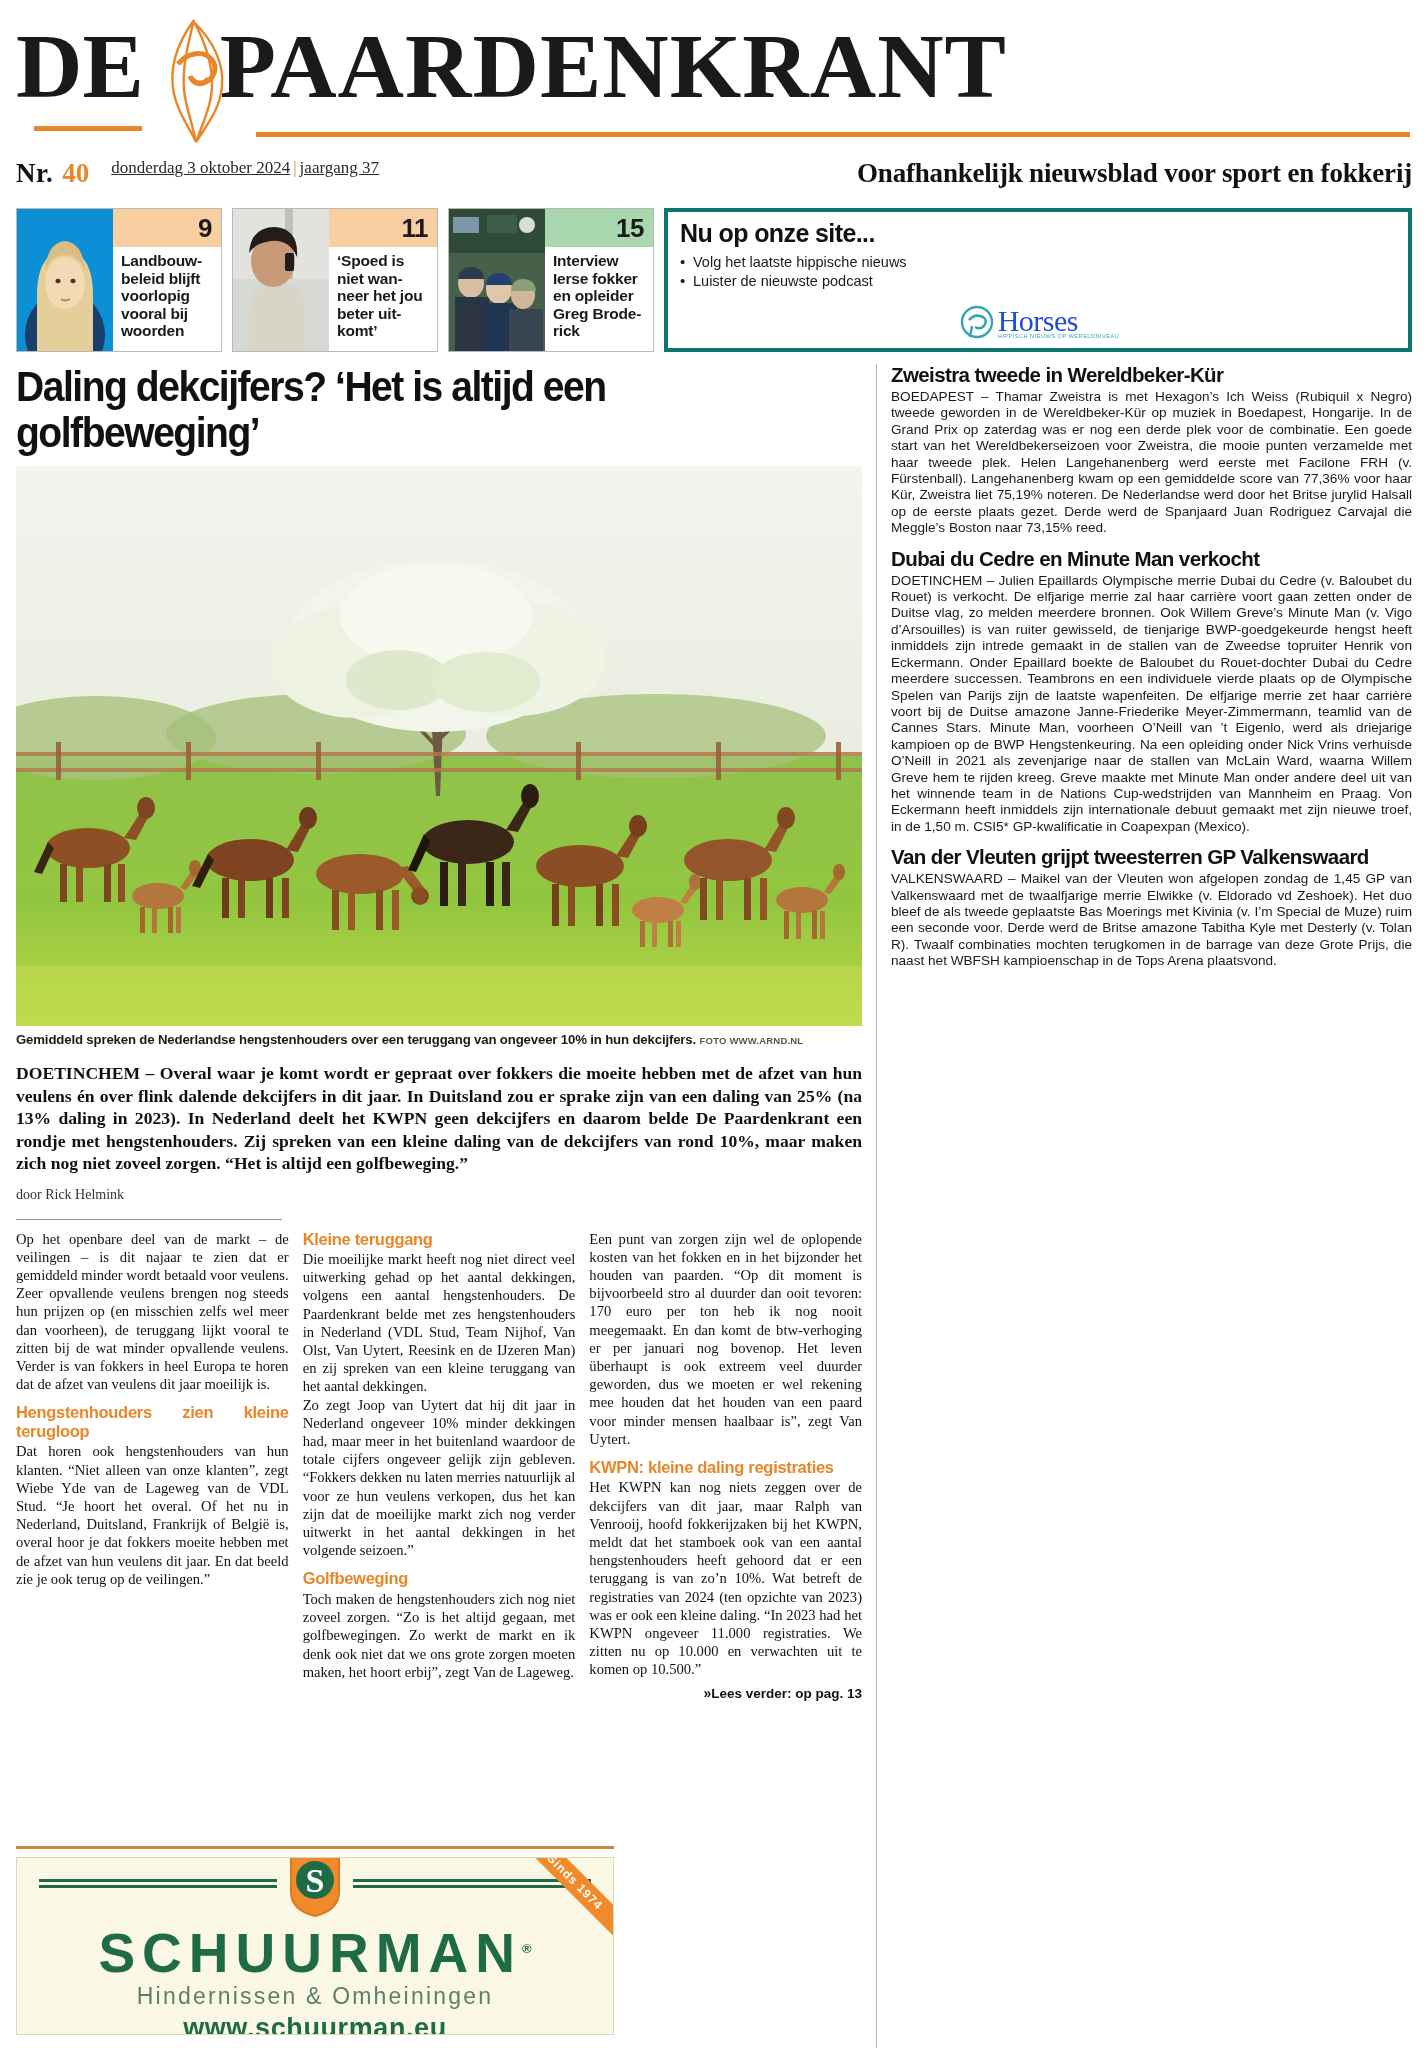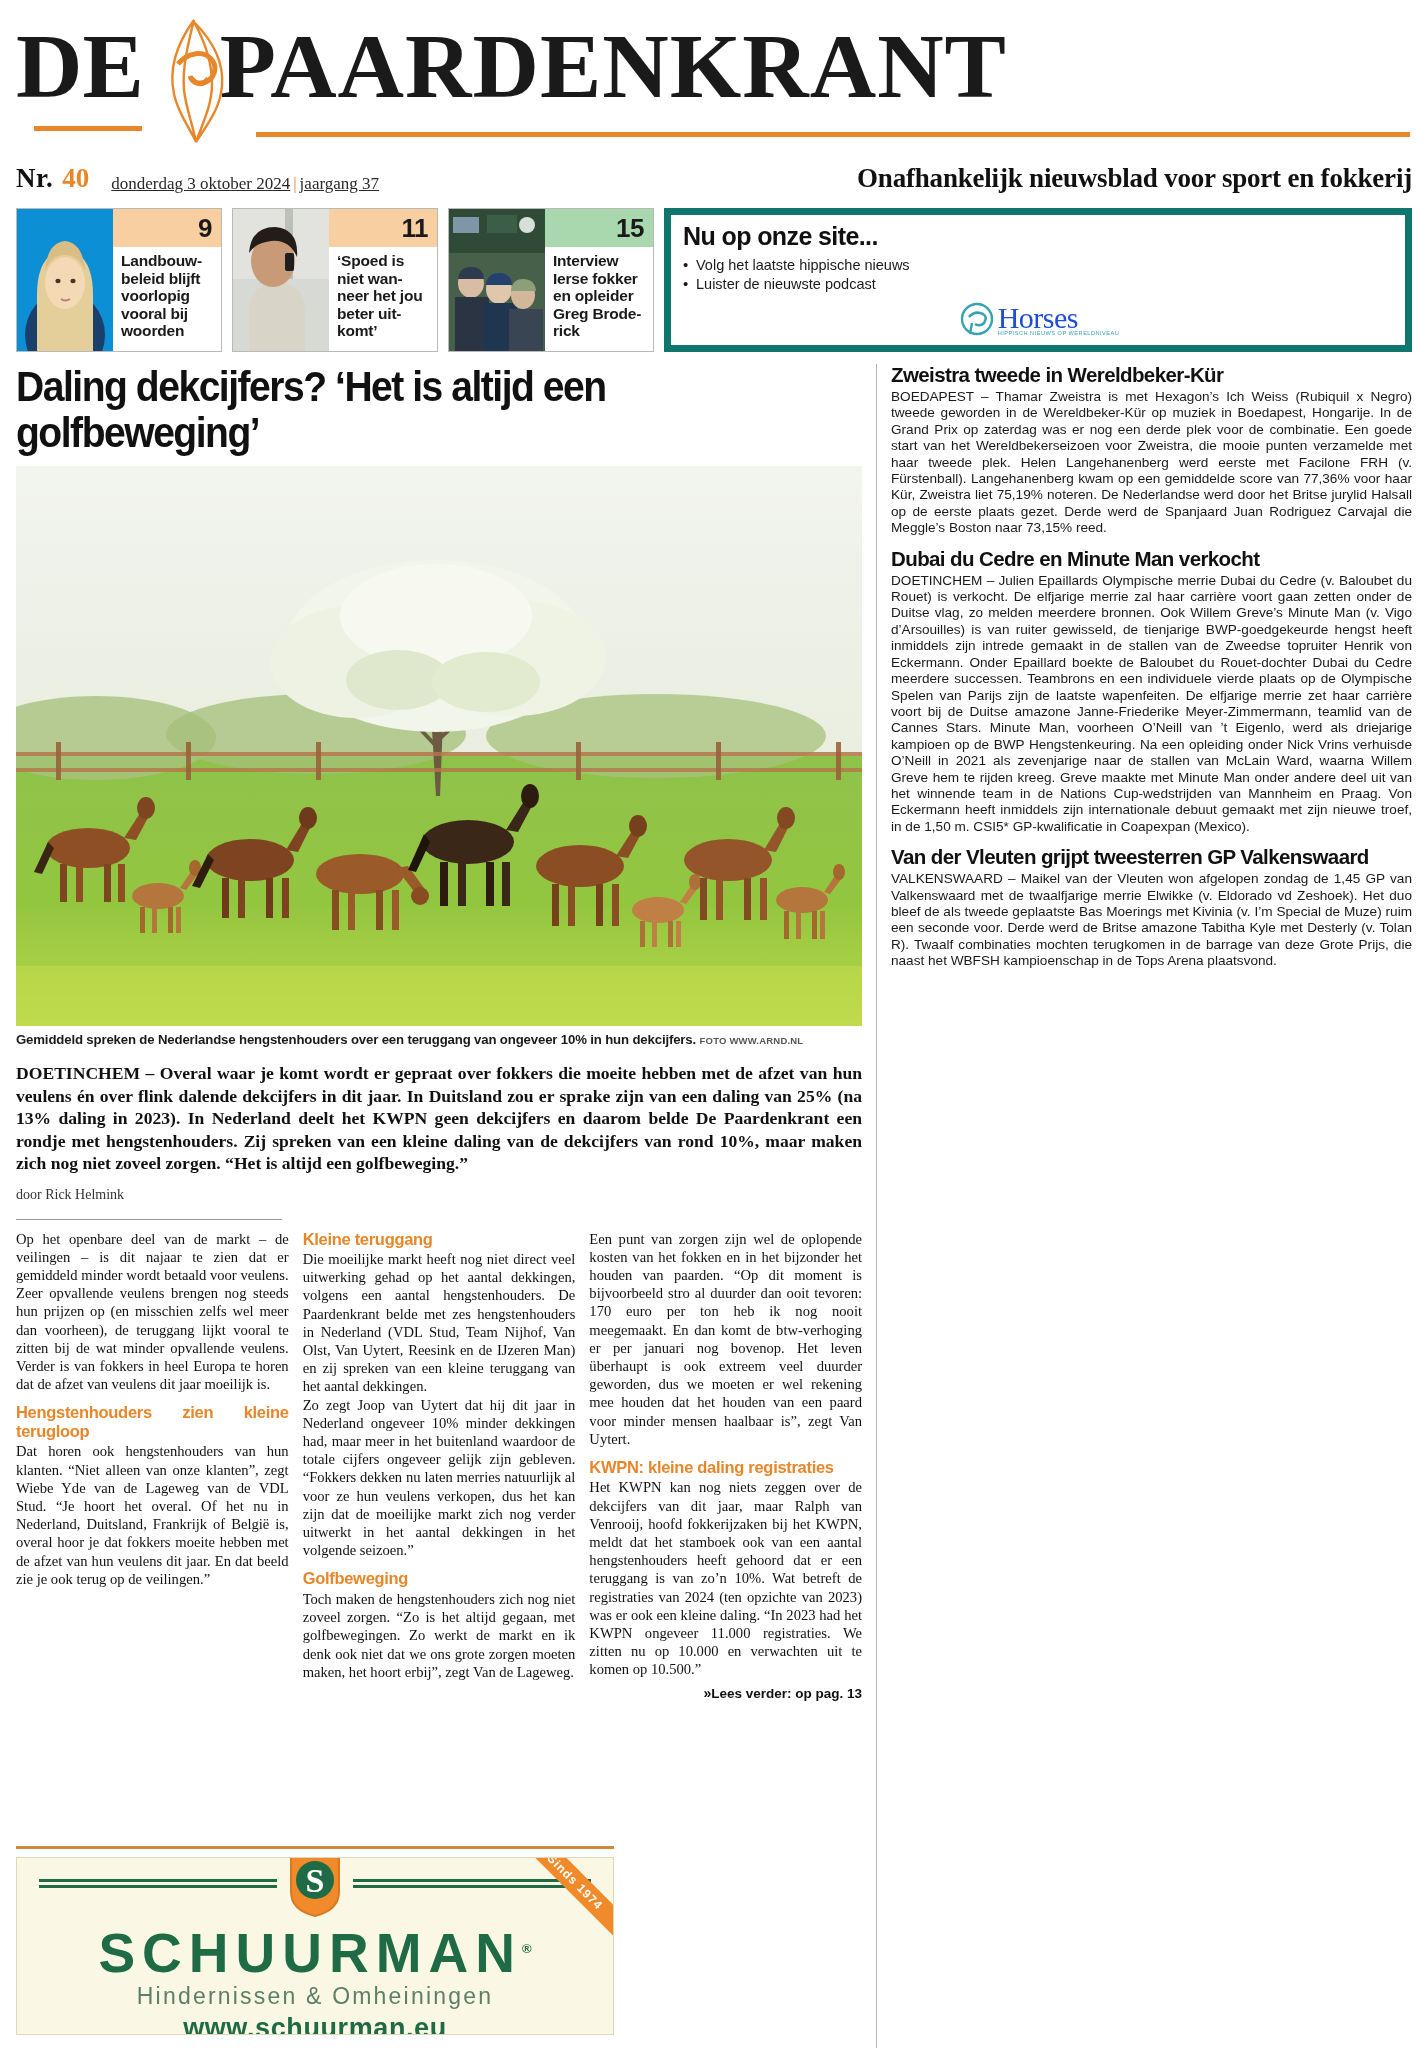--- a/index.html
+++ b/index.html
@@ -63,21 +63,21 @@
     left: 240px;
     top: 118px;
     right: 2px;
     height: 5px;
     background: #E8862A;
     z-index: 1;
   }
 
   .dateline-row {
     display: flex;
-    align-items: flex-end;
+    align-items: flex-start;
     margin-top: 14px;
     height: 36px;
   }
   .issue-no {
     font-family: "Liberation Serif", serif;
     font-weight: 700;
     font-size: 27px;
     color: #111;
     letter-spacing: 0.5px;
   }
@@ -150,21 +150,21 @@
     font-weight: 700;
     font-size: 15.5px;
     line-height: 17.5px;
     color: #1a1a1a;
     letter-spacing: -0.2px;
   }
 
   
   .site-box {
     flex: 1 1 auto;
-    border: 7px solid #0f766e;
+    border: 4px solid #0f766e;
     background: #fff;
     padding: 7px 10px 6px 12px;
     display: flex;
     flex-direction: column;
   }
   .site-box h2 {
     font-family: "Liberation Sans", sans-serif;
     font-weight: 700;
     font-size: 25px;
     letter-spacing: -0.6px;

